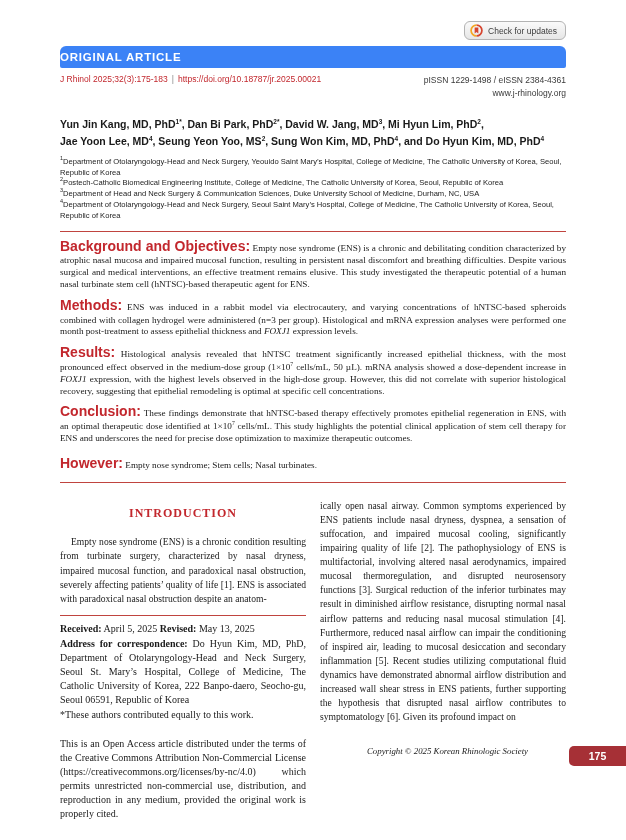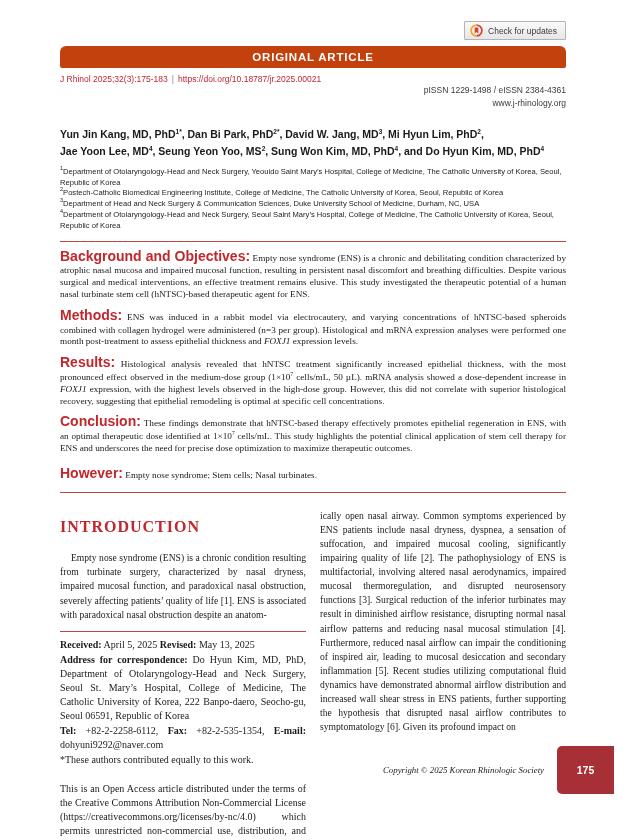--- a/index.html
+++ b/index.html
@@ -3,26 +3,26 @@
 <meta charset="utf-8">
 <style>
   html,body{margin:0;padding:0;background:#ffffff;}
   .page{position:relative;width:626px;height:840px;margin:0 auto;background:#fff;overflow:hidden;
         font-family:"Liberation Serif",serif;color:#1a1a1a;}
   .content{padding:0 60px;}
 
   
   .check-row{display:flex;justify-content:flex-end;padding-top:21px;margin-bottom:6px;}
   .check-btn{display:inline-flex;align-items:center;gap:5px;background:linear-gradient(#fafafa,#e6e6e6);
-             border:1px solid #b3b3b3;border-radius:1px;padding:2px 8px 2px 5px;
+             border:1px solid #b3b3b3;border-radius:6px;padding:2px 8px 2px 5px;
              font-family:"Liberation Sans",sans-serif;font-size:8.5px;color:#3c3c3c;cursor:pointer;}
-  .banner{background:#c2410c;color:#fff;text-align:center;font-family:"Liberation Sans",sans-serif;
+  .banner{background:#3b82f6;color:#fff;text-align:left;font-family:"Liberation Sans",sans-serif;
           font-weight:bold;font-size:11.5px;letter-spacing:.8px;padding:5px 0 5px;border-radius:6px 6px 2px 2px;}
   .meta-row{display:flex;justify-content:space-between;margin-top:6px;
-            font-family:"Liberation Sans",sans-serif;font-size:8.5px;flex-direction:column;}
+            font-family:"Liberation Sans",sans-serif;font-size:8.5px;}
   .meta-left{color:#c2272d;}
   .meta-left .sep{color:#8a8a8a;margin:0 4px;}
   .meta-left a{color:#c2272d;text-decoration:none;}
   .meta-right{text-align:right;color:#3a3a3a;line-height:1.55;}
   .meta-right a{color:#3a3a3a;text-decoration:none;}
 
   
   h1.title{font-size:19.5px;font-weight:bold;line-height:1.38;margin:27px 0 0;color:#111;}
   .authors{margin-top:16px;font-family:"Liberation Sans",sans-serif;font-weight:bold;font-size:10.5px;line-height:1.55;}
   .authors p{margin:0;}
@@ -37,32 +37,32 @@
   
   .abstract{margin-top:4px;}
   .abstract p{font-size:9.2px;line-height:1.28;text-align:justify;margin:6px 0 0;}
   .abstract .lbl{font-family:"Liberation Sans",sans-serif;font-weight:bold;color:#c2272d;font-size:14px;}
   .abstract p.keywords{margin-top:10px;}
   sup{font-size:.62em;line-height:0;vertical-align:super;}
 
   
   .columns{display:flex;gap:14px;margin-top:14px;}
   .col{flex:1;min-width:0;font-size:9.6px;line-height:1.47;text-align:justify;}
-  h2.intro{font-size:16px;font-weight:bold;color:#c2272d;letter-spacing:1px;margin:8px 0 13px;}
+  h2.intro{font-size:12px;font-weight:bold;color:#c2272d;text-align:center;letter-spacing:1px;margin:8px 0 13px;}
   .col p.body{margin:0;text-indent:11px;}
   .col p.body-cont{margin:2px 0 0;text-indent:0;}
   .footnotes{font-size:10px;line-height:1.4;text-align:justify;}
   .footnotes p{margin:0 0 1px;}
   .footnotes p.oa{margin-top:15px;}
 
   
-  .footer{position:absolute;left:0;right:12px;top:746px;display:flex;align-items:center;justify-content:flex-end;}
+  .footer{position:absolute;left:0;right:0;top:746px;display:flex;justify-content:flex-end;}
   .copyright{font-style:italic;font-size:8.8px;color:#222;margin-right:13px;}
   .pagebox{background:#a63036;color:#fff;font-family:"Liberation Sans",sans-serif;font-weight:bold;
-           font-size:10.5px;text-align:center;width:57px;padding:18px 0;border-radius:5px 0 0 5px;}
+           font-size:10.5px;text-align:center;width:57px;padding:4px 0;border-radius:5px 0 0 5px;margin-left:28px;}
 </style>
 </head>
 <body>
 
 <div class="page">
   <div class="content">
 
     <div class="check-row">
       <button class="check-btn">
         <svg width="13" height="13" viewBox="0 0 24 24">
@@ -114,21 +114,20 @@
     <div class="rule"></div>
 
     <div class="columns">
       <div class="col">
         <h2 class="intro">INTRODUCTION</h2>
         <p class="body">Empty nose syndrome (ENS) is a chronic condition resulting from turbinate surgery, characterized by nasal dryness, impaired mucosal function, and paradoxical nasal obstruction, severely affecting patients’ quality of life [1]. ENS is associated with paradoxical nasal obstruction despite an anatom-</p>
         <div class="rule-thin"></div>
         <div class="footnotes">
           <p><b>Received:</b> April 5, 2025    <b>Revised:</b> May 13, 2025</p>
           <p><b>Address for correspondence:</b> Do Hyun Kim, MD, PhD, Department of Otolaryngology-Head and Neck Surgery, Seoul St. Mary’s Hospital, College of Medicine, The Catholic University of Korea, 222 Banpo-daero, Seocho-gu, Seoul 06591, Republic of Korea</p>
-          <p><b>Tel:</b> +82-2-2258-6112, <b>Fax:</b> +82-2-535-1354, <b>E-mail:</b> dohyuni9292@naver.com</p>
           <p>*These authors contributed equally to this work.</p>
           <p class="oa">This is an Open Access article distributed under the terms of the Creative Commons Attribution Non-Commercial License (https://creativecommons.org/licenses/by-nc/4.0) which permits unrestricted non-commercial use, distribution, and reproduction in any medium, provided the original work is properly cited.</p>
         </div>
       </div>
       <div class="col">
         <p class="body-cont">ically open nasal airway. Common symptoms experienced by ENS patients include nasal dryness, dyspnea, a sensation of suffocation, and impaired mucosal cooling, significantly impairing quality of life [2]. The pathophysiology of ENS is multifactorial, involving altered nasal aerodynamics, impaired mucosal thermoregulation, and disrupted neurosensory functions [3]. Surgical reduction of the inferior turbinates may result in diminished airflow resistance, disrupting normal nasal airflow patterns and reducing nasal mucosal stimulation [4]. Furthermore, reduced nasal airflow can impair the conditioning of inspired air, leading to mucosal desiccation and secondary inflammation [5]. Recent studies utilizing computational fluid dynamics have demonstrated abnormal airflow distribution and increased wall shear stress in ENS patients, further supporting the hypothesis that disrupted nasal airflow contributes to symptomatology [6]. Given its profound impact on</p>
       </div>
     </div>
 
   </div>

